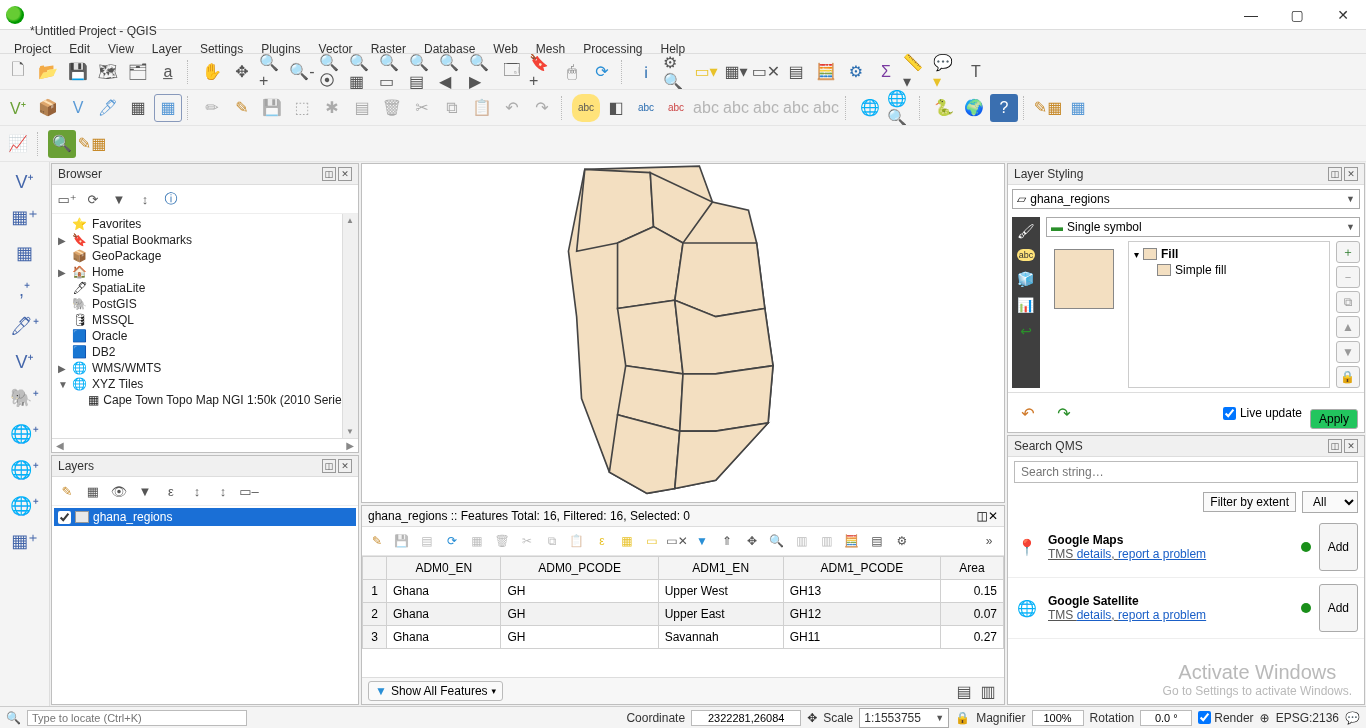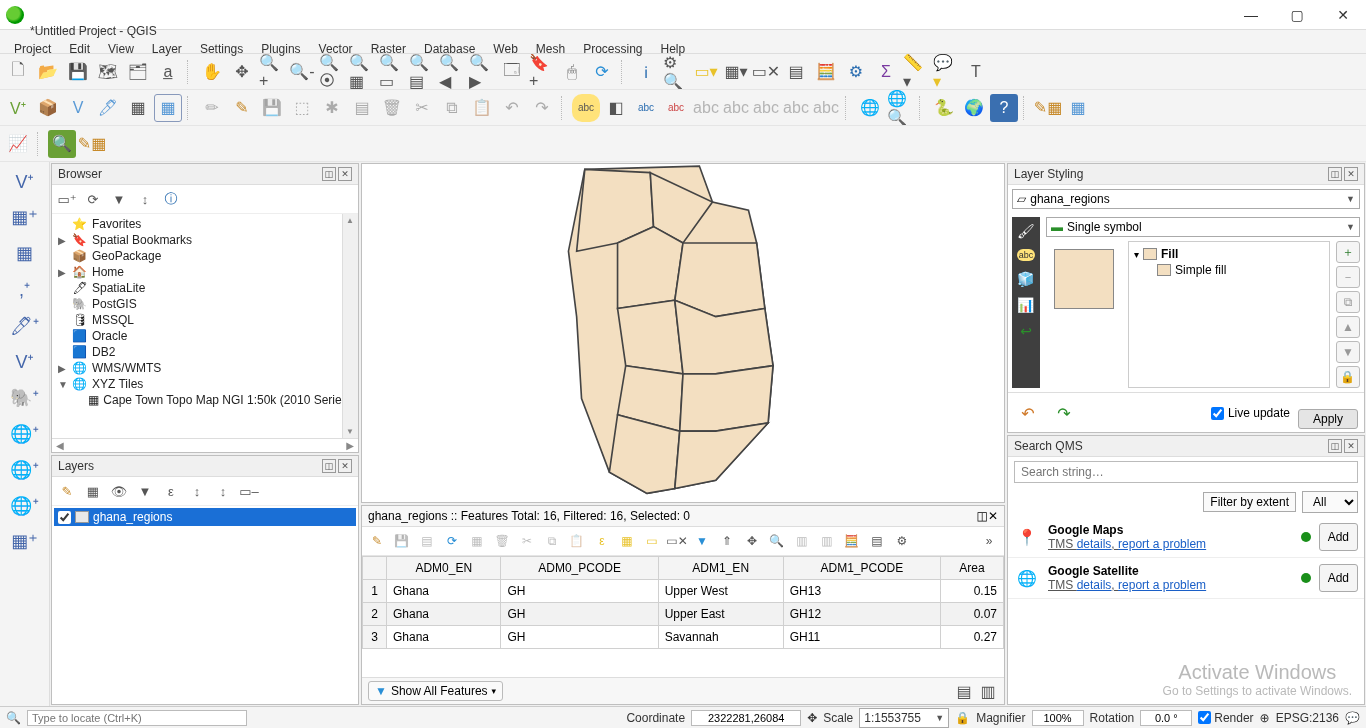--- a/index.html
+++ b/index.html
@@ -52,32 +52,32 @@
 .rightcol{width:360px;display:flex;flex-direction:column;}
 .styling-body{flex:1;display:flex;padding:4px;gap:6px;}
 .styling-left{width:28px;background:#3f3f3f;display:flex;flex-direction:column;align-items:center;gap:10px;padding:6px 0;}
 .styling-left span{color:#fff;font-size:14px;}
 .swatch-big{width:60px;height:60px;background:#f3dfc1;border:1px solid #888;margin:8px;}
 .filltree{flex:1;border:1px solid #ccc;padding:4px;font-size:12px;}
 .filltree .row{display:flex;align-items:center;gap:4px;padding:1px;}
 .addbtns{display:flex;flex-direction:column;gap:3px;}
 .addbtns button{width:24px;height:22px;border:1px solid #bbb;background:#f5f5f5;border-radius:3px;font-size:12px;color:#2a7a2a;}
 .stfoot{display:flex;align-items:center;gap:8px;padding:4px 6px;border-top:1px solid #ddd;}
-.stfoot button{padding:2px 14px;border:1px solid #aaa;background:#e5e5e5;border-radius:3px;margin-top:12px;}
+.stfoot button{padding:2px 8px;border:1px solid #aaa;background:#22c55e;border-radius:3px;margin-top:12px;}
 .searchq{flex:1;border:1px solid #bbb;padding:3px 6px;color:#888;background:#fff;width:100%;}
 .qmsfoot{display:flex;gap:6px;padding:4px 6px;align-items:center;justify-content:flex-end;}
 .qmsfoot select,.qmsfoot button{border:1px solid #aaa;padding:2px 6px;background:#fafafa;}
 .qmsitem{display:flex;align-items:center;gap:8px;padding:6px;border-bottom:1px solid #eee;}
 .qmsitem .ic{width:26px;height:26px;display:flex;align-items:center;justify-content:center;font-size:16px;}
 .qmsitem .txt{flex:1;}
 .qmsitem .txt b{display:block;}
 .qmsitem .txt small{color:#555;text-decoration:underline;}
 .qmsitem .txt a{color:#1a5fc7;text-decoration:underline;}
 .qmsitem .dot{width:10px;height:10px;background:#1a8f1a;border-radius:50%;}
-.qmsitem button{padding:6px 8px;border:1px solid #aaa;background:#f5f5f5;border-radius:3px;}
+.qmsitem button{padding:16px 8px;border:1px solid #aaa;background:#f5f5f5;border-radius:3px;}
 .watermark{position:absolute;right:12px;bottom:6px;color:#b9b9b9;text-align:center;font-size:13px;pointer-events:none;}
 .watermark .big{font-size:20px;}
 .statusbar{height:22px;background:#f4f4f4;border-top:1px solid #ccc;display:flex;align-items:center;gap:6px;padding:0 6px;font-size:11px;color:#333;}
 .statusbar .locator{flex:0 0 220px;}
 .statusbar input.sb{border:1px solid #bbb;padding:1px 4px;font-size:11px;background:#fff;}
 .statusbar .sp{flex:1;}
 .combo{border:1px solid #aaa;background:#fff;padding:2px 4px;display:flex;align-items:center;justify-content:space-between;}
 .combo .tri{font-size:9px;color:#555;}
 svg.map{width:360px;height:360px;}
 svg.map path{fill:#f3dfc1;stroke:#444;stroke-width:1;}

